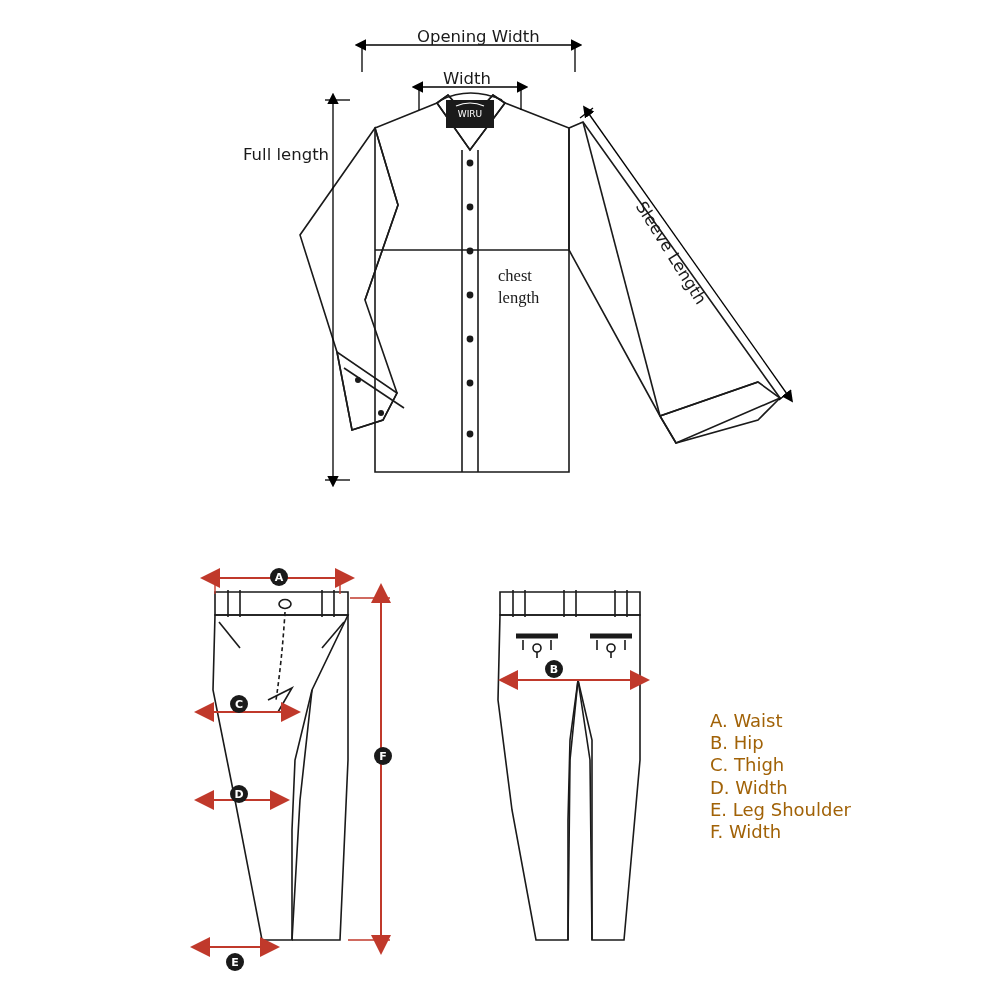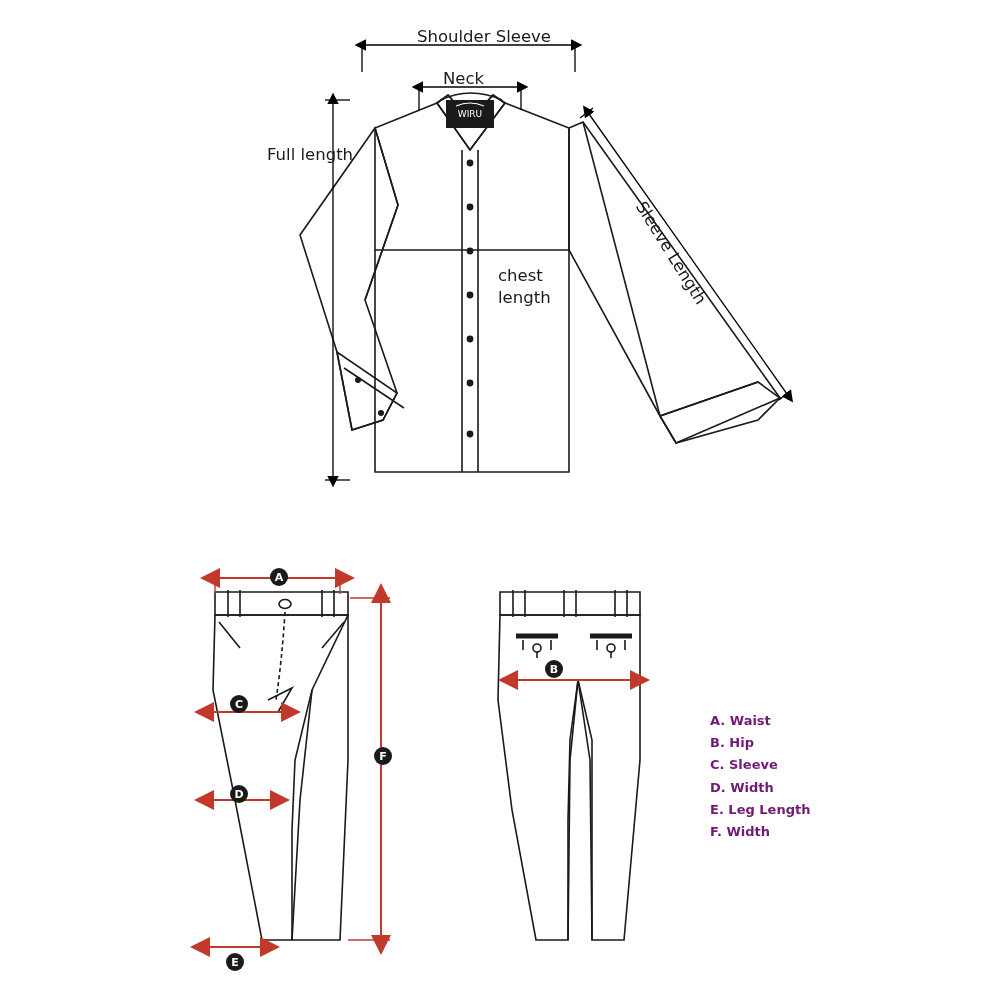--- a/index.html
+++ b/index.html
@@ -32,42 +32,42 @@
     left: 417px; top: 27px;
     font-size: 16.5px;
   }
   #neck-label {
     left: 443px; top: 69px;
     font-size: 16.5px;
   }
   #full-length-label {
     left: 243px; top: 145px;
     font-size: 16.5px;
-    margin-left: 24px;
   }
   #sleeve-length-label {
     left: 648px; top: 198px;
     font-size: 16.5px;
     transform-origin: left top;
     transform: rotate(58deg);
   }
   #chest-width-label {
     left: 498px; top: 265px;
     font-size: 16.5px;
     line-height: 1.35;
     text-align: left;
+    font-family: Liberation Serif, serif;
   }
   #legend {
     position: absolute;
     left: 710px;
     top: 710px;
-    font-size: 13px;
-    font-weight: bold;
+    font-size: 18px;
+    font-weight: normal;
     line-height: 22.2px;
-    color: #701a75;
+    color: #a16207;
   }
   #legend div { white-space: nowrap; }
 </style>
 </head>
 <body>
 
 <svg id="canvas" viewBox="0 0 1000 993" xmlns="http://www.w3.org/2000/svg">
   <defs>
     <marker id="ah-black-start" markerWidth="9" markerHeight="9" refX="8" refY="4.5" orient="auto">
       <path d="M9,0 L9,9 L0,4.5 z" fill="#000"></path>
@@ -219,29 +219,29 @@
     <text x="239" y="798" fill="#fff" text-anchor="middle">D</text>
 
     <circle cx="235" cy="962" r="9" fill="#1a1a1a"></circle>
     <text x="235" y="966" fill="#fff" text-anchor="middle">E</text>
 
     <circle cx="383" cy="756" r="9" fill="#1a1a1a"></circle>
     <text x="383" y="760" fill="#fff" text-anchor="middle">F</text>
   </g>
 </svg>
 
-<div class="label" id="shoulder-width-label">Shoulder Sleeve</div>
-<div class="label" id="neck-label">Neck</div>
+<div class="label" id="shoulder-width-label">Opening Width</div>
+<div class="label" id="neck-label">Width</div>
 <div class="label" id="full-length-label">Full length</div>
 <div class="label" id="sleeve-length-label">Sleeve Length</div>
 <div class="label" id="chest-width-label">
   <div>chest</div>
   <div>length</div>
 </div>
 
 <div id="legend">
   <div>A. Waist</div>
   <div>B. Hip</div>
-  <div>C. Sleeve</div>
+  <div>C. Thigh</div>
   <div>D. Width</div>
-  <div>E. Leg Length</div>
+  <div>E. Leg Shoulder</div>
   <div>F. Width</div>
 </div>
 
 </body></html>

